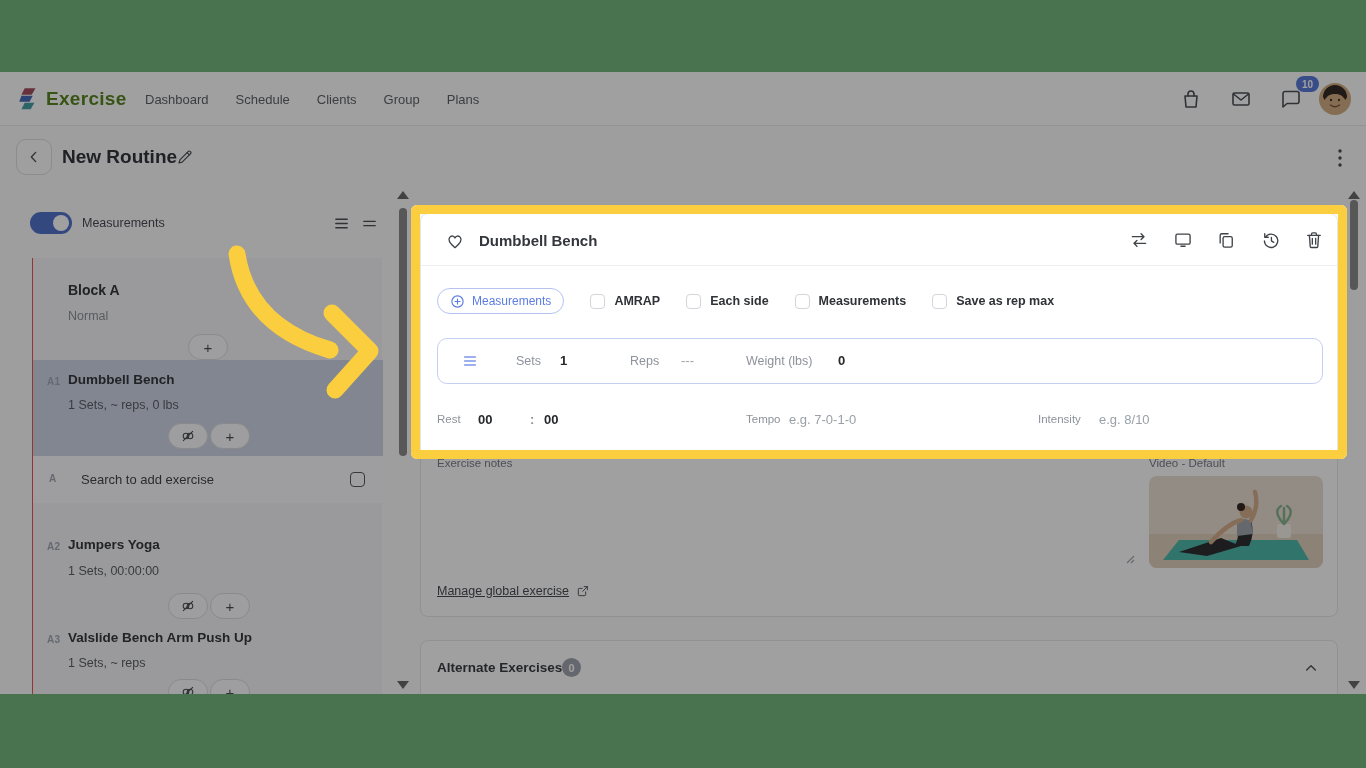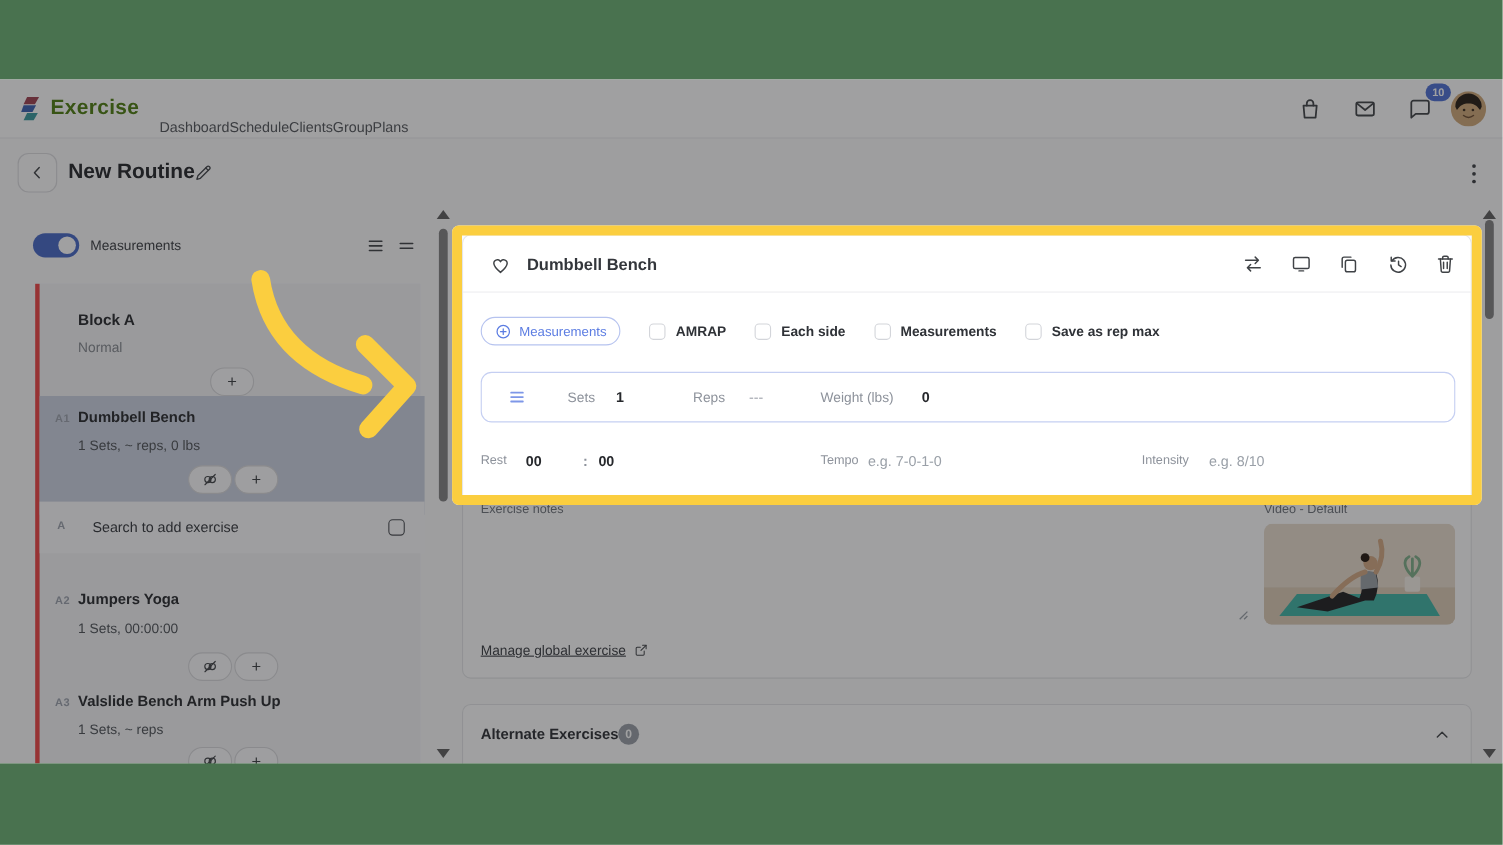--- a/index.html
+++ b/index.html
@@ -12,34 +12,34 @@
   .band{position:absolute;left:0;width:1366px;background:#49724F;z-index:8}
   .band.top{top:0;height:72px}
   .band.bot{top:694px;height:74px}
 
   
   .app{position:absolute;left:0;top:72px;width:1366px;height:622px;background:#fbfbfc;z-index:1}
 
   
   .navbar{position:absolute;left:0;top:0;width:1366px;height:54px;background:#fff;border-bottom:1px solid #ebebee}
   .brand{position:absolute;left:46px;top:0;height:54px;display:flex;align-items:center;font-size:19px;font-weight:700;color:#4d7c0f;letter-spacing:.3px}
-  .navlinks{position:absolute;left:145px;top:16px;height:54px;display:flex;align-items:center;}
+  .navlinks{position:absolute;left:145px;top:0;height:54px;display:flex;align-items:center;gap:27px}
   .navlinks span{font-size:13px;color:#52555a;cursor:pointer}
   .badge{position:absolute;left:1296px;top:4px;min-width:23px;height:16px;border-radius:9px;background:#4c6fd4;color:#fff;font-size:10px;font-weight:700;display:flex;align-items:center;justify-content:center;padding:0 4px}
 
   
   .backbtn{position:absolute;left:16px;top:67px;width:36px;height:36px;border:1px solid #dcdcdf;border-radius:10px;background:#fdfdfd;display:flex;align-items:center;justify-content:center}
   .pagetitle{position:absolute;left:62px;top:56px;height:58px;display:flex;align-items:center;font-size:19px;font-weight:700;color:#232529}
 
   
   .toggle{width:42px;height:22px;border-radius:11px;background:#4668c6;position:relative;flex:none}
   .toggle::after{content:"";position:absolute;right:3px;top:3px;width:16px;height:16px;border-radius:50%;background:#fff}
   .togglerow{position:absolute;left:30px;top:140px;display:flex;align-items:center;gap:10px}
   .togglerow span{font-size:12.5px;font-weight:500;color:#3a3d41}
-  .block{position:absolute;left:32px;top:186px;width:350px;height:436px;background:#f4f5f7;border-left:4px solid #ef4444}
+  .block{position:absolute;left:32px;top:186px;width:350px;height:436px;background:#f4f5f7;border-left:1px solid #ef4444}
   .blocktitle{position:absolute;left:35px;top:24px;font-size:14px;font-weight:700;color:#26282c}
   .blocksub{position:absolute;left:35px;top:51px;font-size:12.5px;color:#85898f}
   .chip{height:26px;border:1px solid #d9d9dc;border-radius:14px;background:#fcfcfd;display:flex;align-items:center;justify-content:center}
   .chip.sq{width:40px}
   .plus{font-size:15px;color:#3c3f43;line-height:1}
   .selitem{position:absolute;left:0;top:102px;width:350px;height:108px;background:#ccd3e2}
   .itemtag{font-size:10px;font-weight:700;color:#9ba1ac;letter-spacing:.4px}
   .itemname{font-size:13.5px;font-weight:700;color:#26282c}
   .itemdetail{font-size:12.5px;color:#4e5257}
   .searchrow{position:absolute;left:0;top:198px;width:350px;height:47px;background:#fbfbfd}

